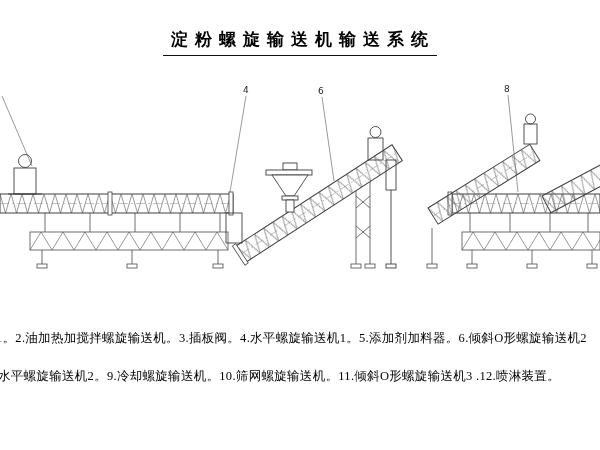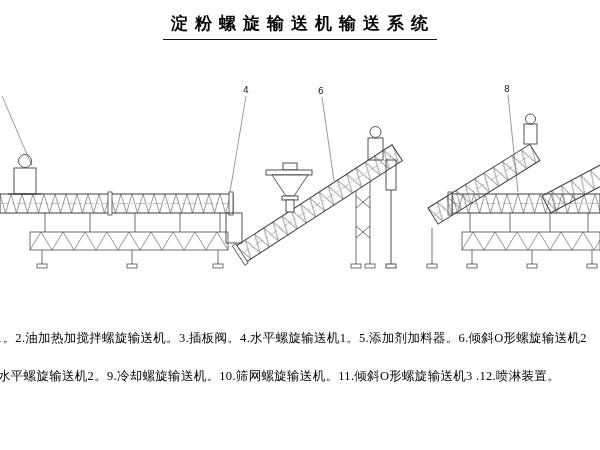--- a/index.html
+++ b/index.html
@@ -12,21 +12,21 @@
     font-family: "Liberation Serif", serif;
   }
   .sheet {
     position: relative;
     width: 600px;
     height: 450px;
     background: #ffffff;
   }
   .title-wrap {
     position: absolute;
-    top: 12px;
+    top: 28px;
     left: 0;
     width: 100%;
     text-align: center;
   }
   .title-text {
     display: inline-block;
     font-size: 17px;
     font-weight: 700;
     color: #000;
     letter-spacing: 7px;

